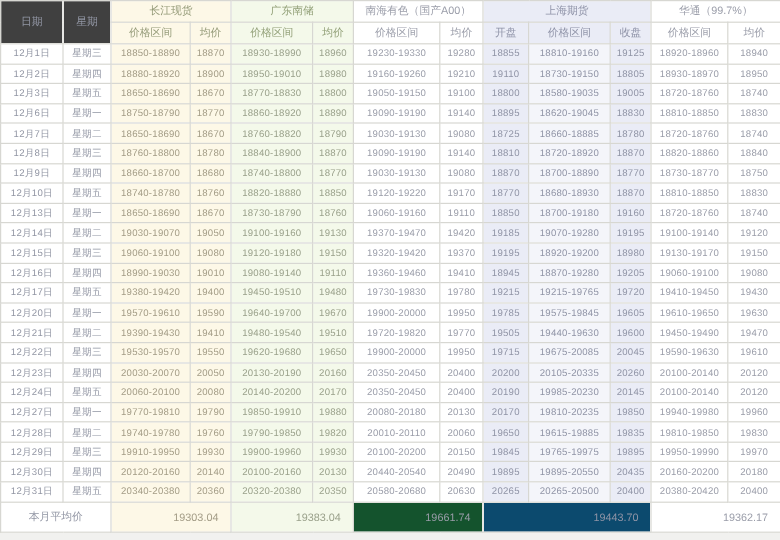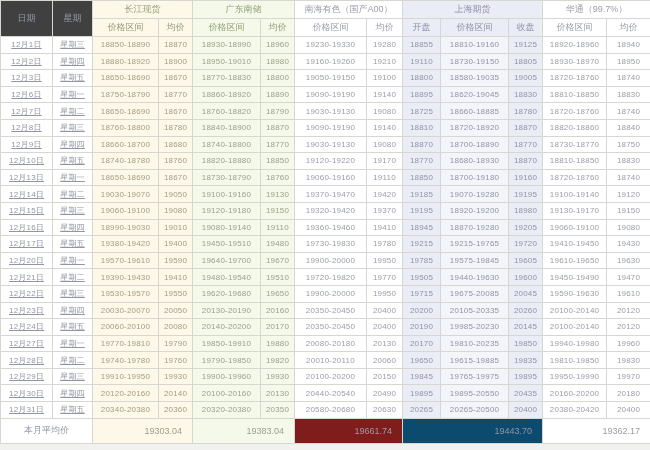--- a/index.html
+++ b/index.html
@@ -19,42 +19,42 @@
     vertical-align:middle;
     padding:0;
     overflow:hidden;
     white-space:nowrap;
   }
   thead th{font-size:9px;height:17px;}
   tbody td{height:15.6px;letter-spacing:0.2px;}
   tfoot td{height:24px;font-size:9px;margin-top:47px;}
 
   
-  .c-date,.c-week{background:#ffffff;color:#9296a4;text-decoration:underline;}
+  .c-date,.c-week{background:#ffffff;color:#9296a4;}
   .c-cj   {background:#fdf8e7;color:#a39c86;}
   .c-gd   {background:#f4f9ea;color:#9aa18b;}
   .c-nh   {background:#ffffff;color:#9a9da9;margin-left:33px;}
   .c-sh-oc{background:#eaecf6;color:#9094a6;}
   .c-sh-r {background:#f4f5fa;color:#9094a6;}
   .c-ht   {background:#ffffff;color:#9a9da9;}
 
   
   .h-plain{background:#404040;color:#9296a4;}
   .h-cj{background:#fdf8e7;color:#949a78;}
   .h-gd{background:#f4f9ea;color:#92a078;}
   .h-nh{background:#ffffff;color:#9a9da9;}
   .h-sh{background:#eaecf6;color:#8f93a8;}
   .h-ht{background:#ffffff;color:#9a9da9;}
 
   
   .f-num{text-align:right;padding-right:10px;}
   .f-label{background:#ffffff;color:#9296a4;}
   .f-cj{background:#fdf8e7;color:#a39c86;}
   .f-gd{background:#f4f9ea;color:#9aa18b;}
-  .f-nh{background:#7f1d1d;color:#9a9da9;}
+  .f-nh{background:#14532d;color:#9a9da9;}
   .f-sh{background:#0c4a6e;color:#9094a6;}
   .f-ht{background:#ffffff;color:#9a9da9;}
 </style>
 </head>
 <body>
 
 <table>
   <colgroup>
     <col style="width:52px">
       <col style="width:40px">

